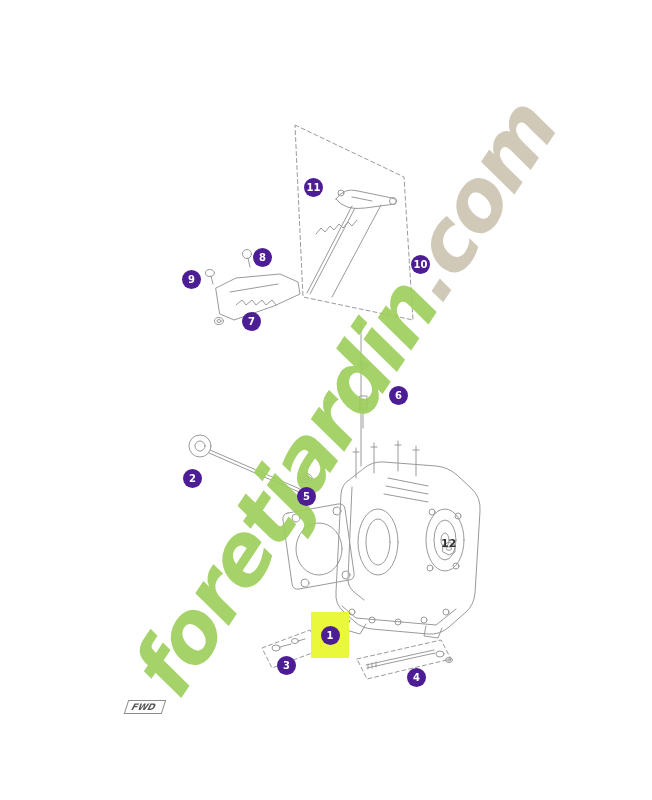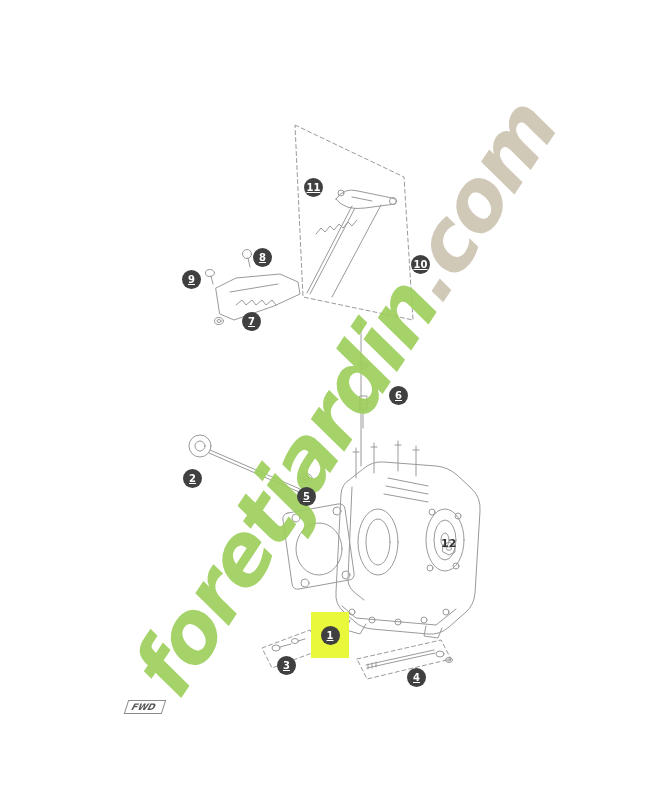--- a/index.html
+++ b/index.html
@@ -15,23 +15,23 @@
     transform:rotate(-56.5deg);transform-origin:center;
     text-align:center;z-index:2;pointer-events:none;
     font-size:84px;font-weight:bold;font-style:italic;
     letter-spacing:-3px;white-space:nowrap;line-height:120px;
   }
   .wm-brand{color:rgba(140,198,63,0.78);text-shadow:0 0 2px rgba(255,255,255,0.6);}
   .wm-suffix{color:rgba(201,192,171,0.85);text-shadow:0 0 2px rgba(255,255,255,0.6);}
   
   .badge{
     position:absolute;width:19px;height:19px;border-radius:50%;
-    background:#404040;color:#ffffff;z-index:4;
+    background:#4c1d95;color:#ffffff;z-index:4;
     display:flex;align-items:center;justify-content:center;
-    font-size:10px;font-weight:bold;cursor:pointer;text-decoration:underline;
+    font-size:10px;font-weight:bold;cursor:pointer;
   }
   .highlight-box{
     position:absolute;left:311px;top:612px;width:38px;height:46px;
     background:#e9f83b;z-index:3;
     display:flex;align-items:center;justify-content:center;
   }
   .highlight-box .badge{position:static;}
   .callout-text{
     position:absolute;z-index:4;color:#333333;
     font-size:11px;font-weight:bold;cursor:pointer;

